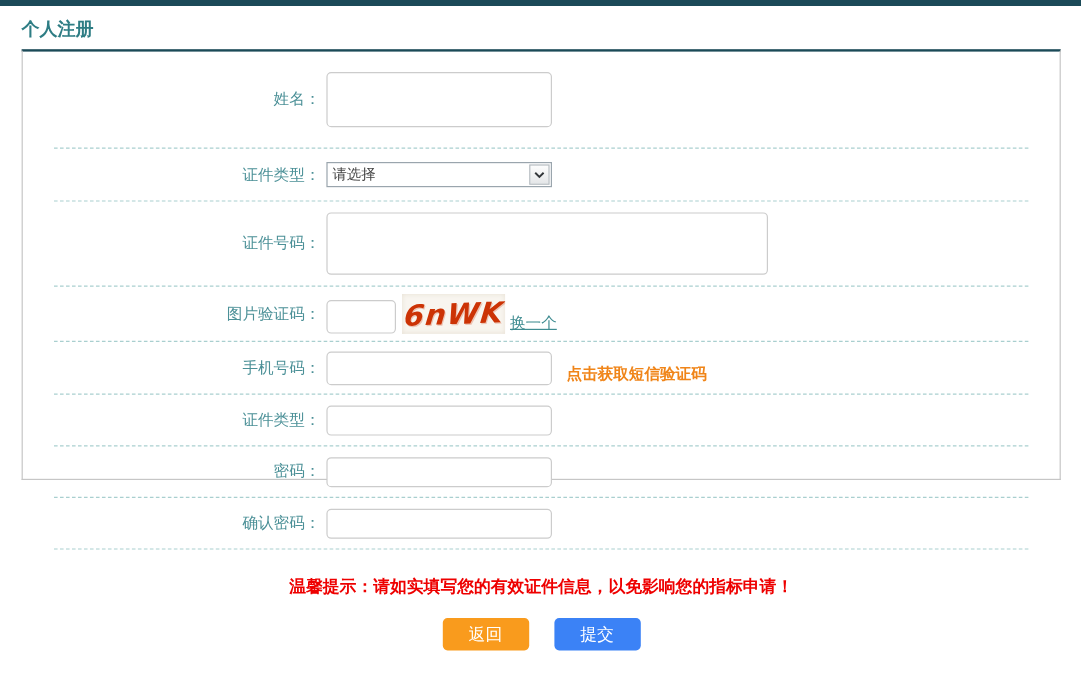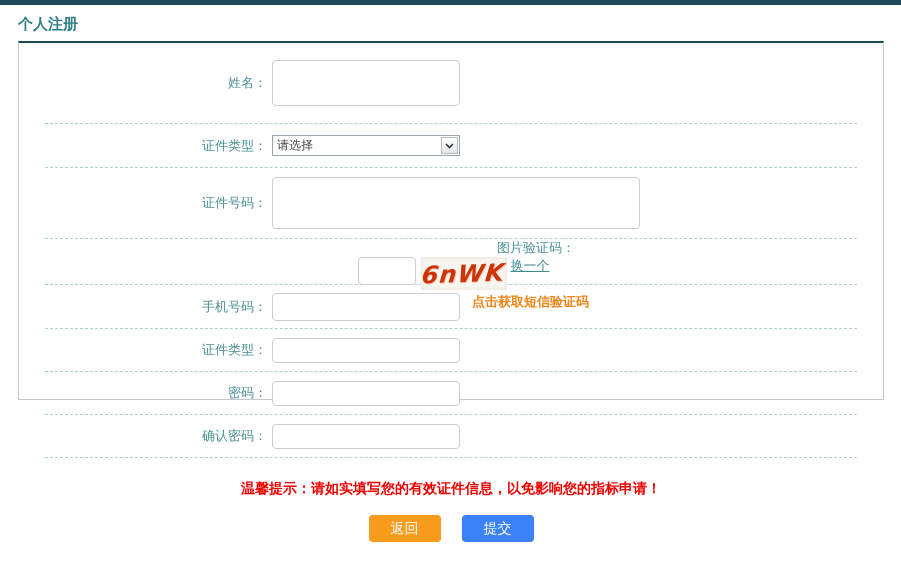--- a/index.html
+++ b/index.html
@@ -30,40 +30,40 @@
     border-right: 1px solid #c6c6c6;
     border-bottom: 1px solid #c6c6c6;
   }
   .row {
     display: flex;
     align-items: center;
   }
   .row-name     { height: 80px; }
   .row-idtype   { height: 43px; }
   .row-idnum    { height: 70px; }
-  .row-captcha  { height: 45px; flex-direction: column; }
+  .row-captcha  { height: 45px; }
   .row-phone    { height: 43px; }
   .row-sms      { height: 42px; }
   .row-pass     { height: 42px; }
   .row-confirm  { height: 42px; }
   .sep {
     border-top: 1px dashed #a9cfcf;
     margin: 0 26px;
     height: 0;
   }
   .lbl {
     width: 248px;
     text-align: right;
     font-size: 13px;
     color: #4b9097;
     flex: none;
   }
   .fld {
     display: flex;
-    align-items: flex-start;
+    align-items: flex-end;
     margin-left: 5px;
   }
   input, textarea {
     border: 1px solid #cccccc;
     border-radius: 4px;
     font-family: "Liberation Sans", sans-serif;
     font-size: 13px;
     padding: 2px 6px;
     outline: none;
     background: #fff;

